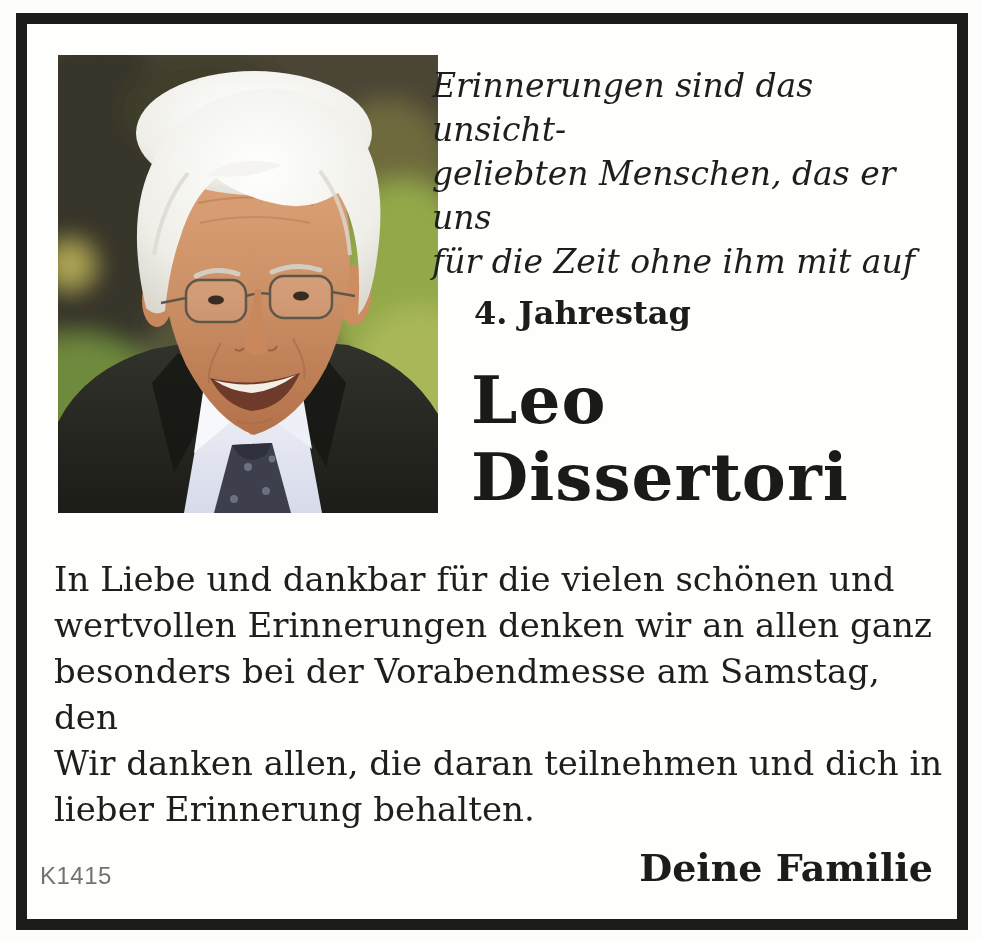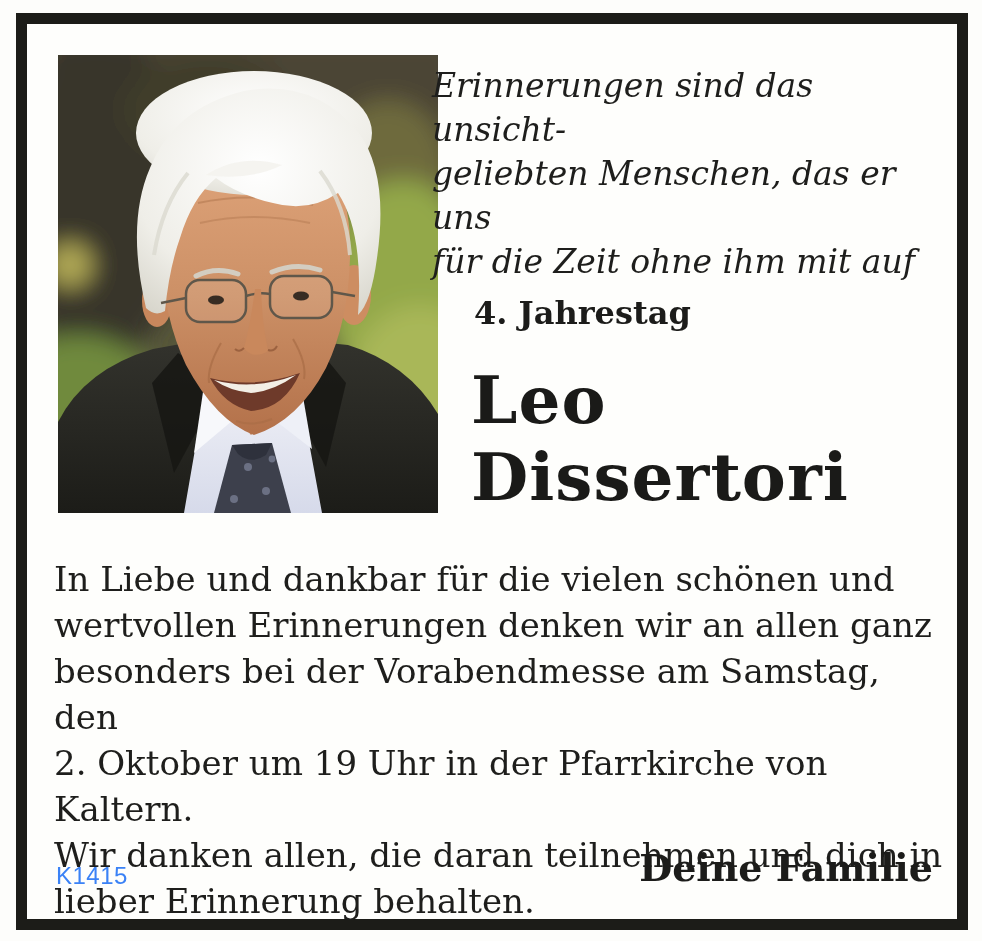--- a/index.html
+++ b/index.html
@@ -67,26 +67,26 @@
     position: absolute;
     left: 54px;
     top: 556px;
     width: 890px;
     font-size: 34px;
     line-height: 46px;
     color: #1e1e1c;
   }
   .print-code {
     position: absolute;
-    left: 56px;
+    left: 40px;
     top: 862px;
     font-family: "Liberation Sans", sans-serif;
     font-size: 24px;
     letter-spacing: 0.5px;
-    color: #3b82f6;
+    color: #737373;
   }
   .signature {
     position: absolute;
     right: 49px;
     top: 845px;
     font-weight: bold;
     font-size: 38px;
     color: #1c1c1a;
   }
 </style>
@@ -208,20 +208,19 @@
 
 <div class="name">
   <div>Leo</div>
   <div>Dissertori</div>
 </div>
 
 <div class="message">
   <div>In Liebe und dankbar für die vielen schönen und</div>
   <div>wertvollen Erinnerungen denken wir an allen ganz</div>
   <div>besonders bei der Vorabendmesse am Samstag, den</div>
-  <div>2. Oktober um 19 Uhr in der Pfarrkirche von Kaltern.</div>
   <div>Wir danken allen, die daran teilnehmen und dich in</div>
   <div>lieber Erinnerung behalten.</div>
 </div>
 
 <div class="print-code">K1415</div>
 
 <div class="signature">Deine Familie</div>
 
 </body></html>

